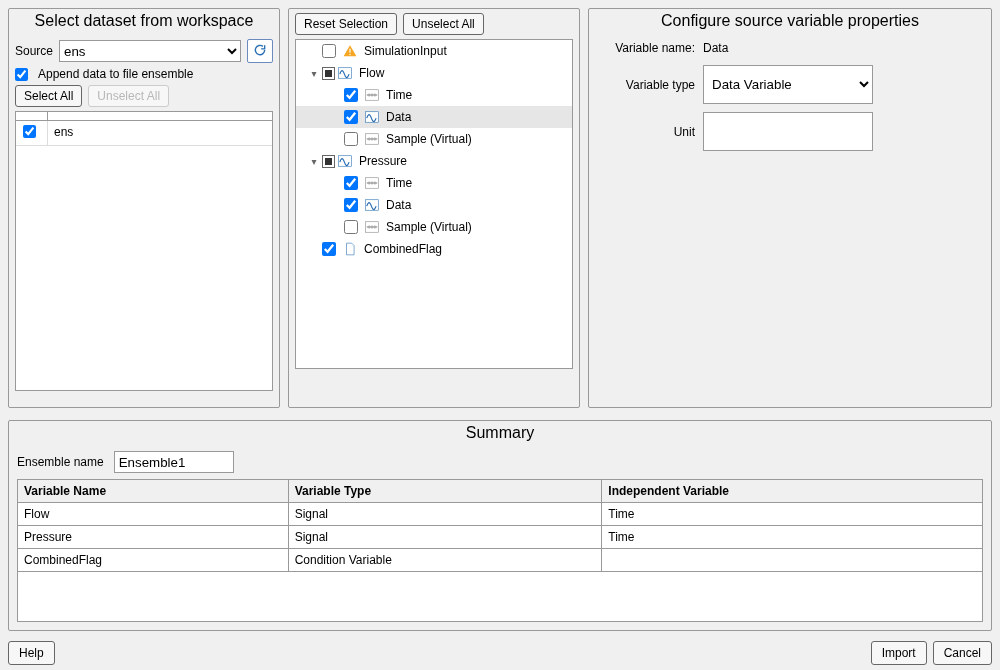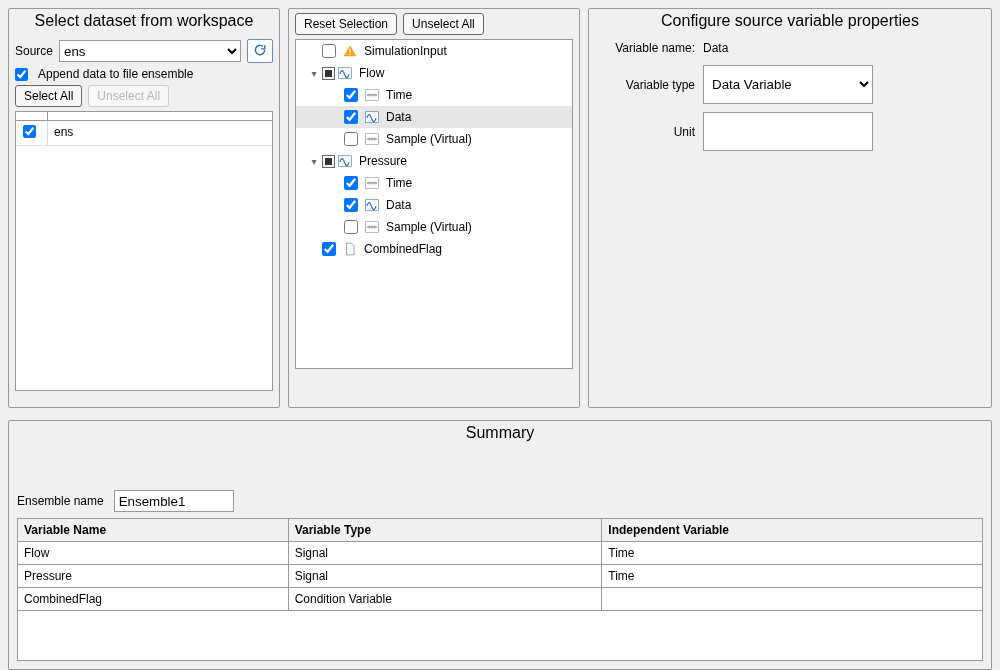--- a/index.html
+++ b/index.html
@@ -79,21 +79,21 @@
   .prop-grid { display:grid; grid-template-columns: 100px 180px; row-gap:8px; column-gap:8px; align-items:center; }
   .prop-grid .lbl { text-align:right; }
   .prop-grid select, .prop-grid input[type=text] {
     height:39px; border:1px solid #999; padding:0 4px; background:#fff; width:170px;
   }
   .prop-val { padding:2px 0; }
 
   
   .summary { border:1px solid #999; margin-top:12px; padding:0; }
   .summary .panel-title { padding:3px 6px 5px 6px; }
-  .summary-body { padding:4px 8px 8px 8px;margin-top:39px; }
+  .summary-body { padding:4px 8px 8px 8px; }
   .ens-row { display:flex; align-items:center; gap:10px; margin-bottom:6px; }
   .ens-row input { height:22px; border:1px solid #999; padding:0 4px; width:120px; background:#fff; }
   table.sum {
     width:100%; border-collapse:collapse; background:#fff; border:1px solid #999;
   }
   table.sum th, table.sum td {
     border:1px solid #999; padding:4px 6px; text-align:left; font-size:12px; font-weight:normal;
   }
   table.sum th { font-weight:bold; background:#f0f0f0; }
   .sum-pad { height:50px; border:1px solid #999; border-top:none; background:#fff; }

